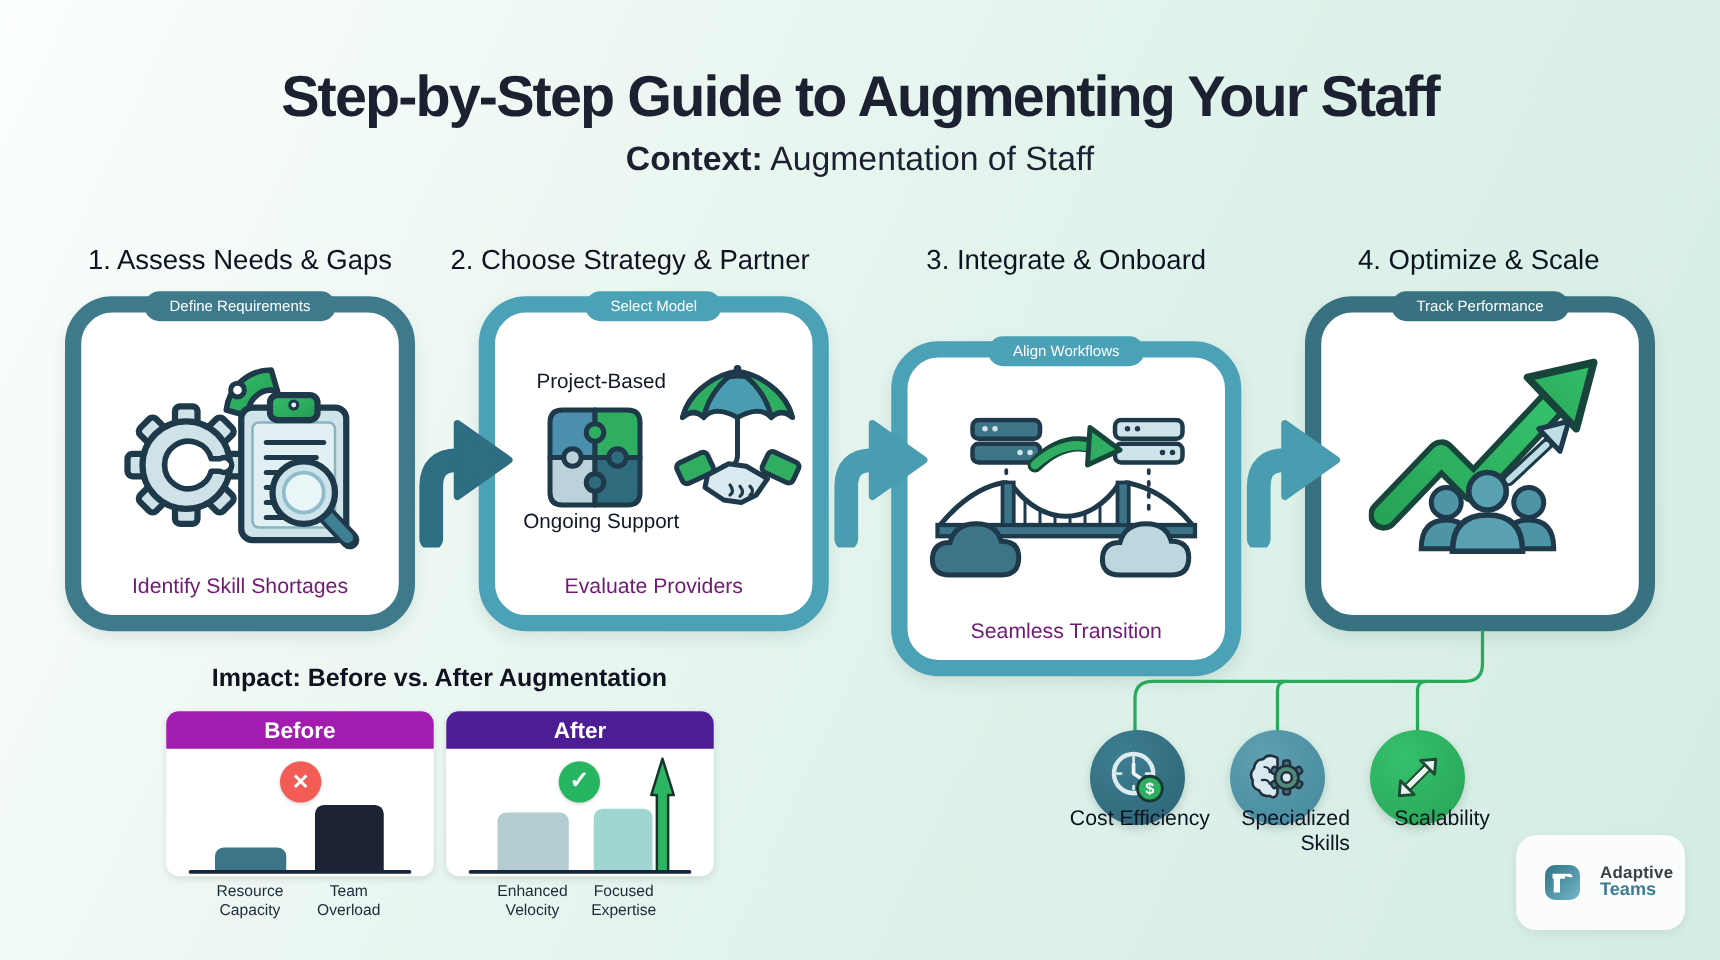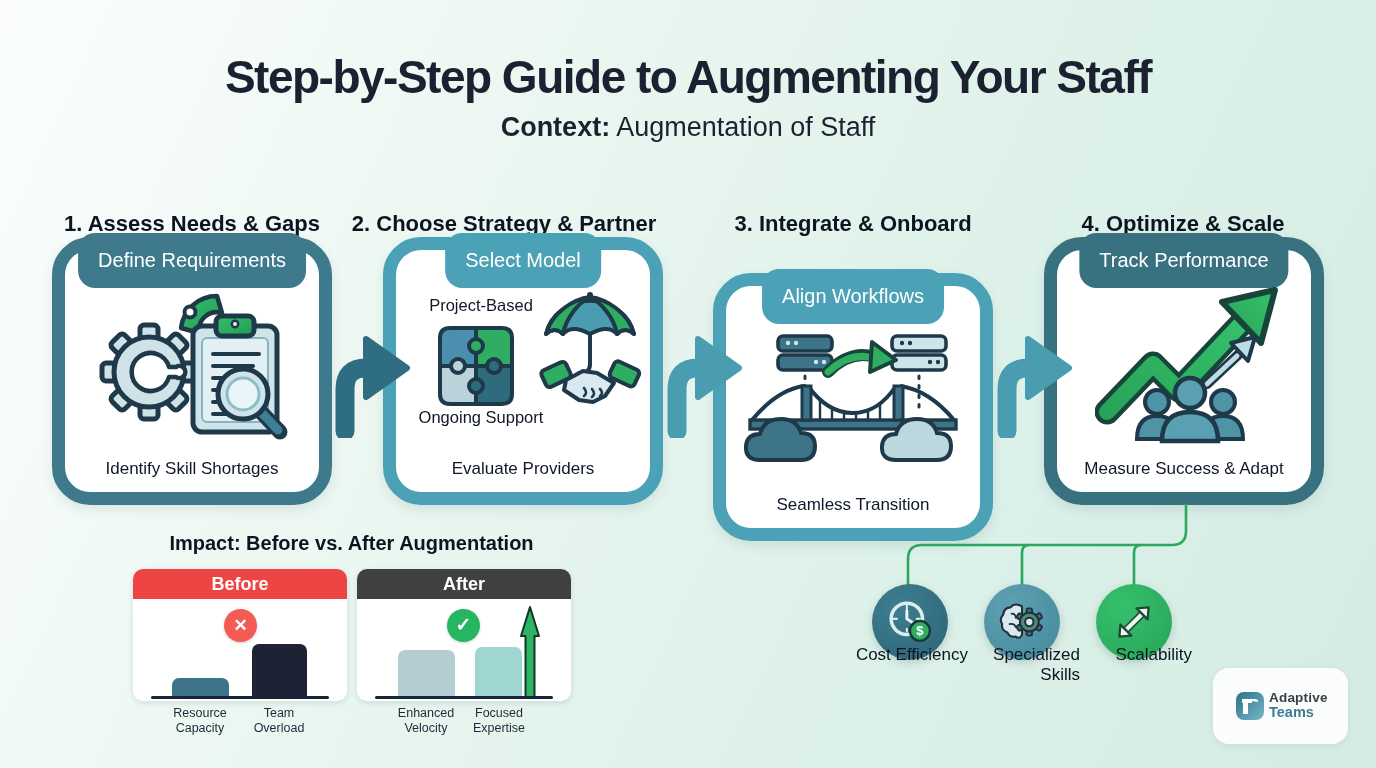--- a/index.html
+++ b/index.html
@@ -5,62 +5,62 @@
   html,body{margin:0;padding:0;background:#e7f4ee;}
   .canvas{position:relative;width:1376px;height:768px;overflow:hidden;
     font-family:"Liberation Sans",sans-serif;
     background:linear-gradient(115deg,#fbfefd 0%,#eef8f3 28%,#def2ea 62%,#d4ece3 100%);}
   .title{position:absolute;top:50px;left:0;width:100%;text-align:center;
     font-size:46px;font-weight:800;color:#1b2130;letter-spacing:-1.5px;}
   .subtitle{position:absolute;top:112px;left:0;width:100%;text-align:center;
     font-size:27px;color:#1b2130;}
   .subtitle b{font-weight:700;}
   .step-heading{position:absolute;top:195px;width:340px;text-align:center;
-    font-size:22px;font-weight:700;color:#0d1321;margin-top:16px;}
+    font-size:22px;font-weight:400;color:#0d1321;}
   .card{position:absolute;top:237px;width:280px;height:268px;background:#fff;
     border-radius:38px;box-sizing:border-box;box-shadow:0 5px 12px rgba(30,60,70,.10);}
   .card.c1{border:13px solid #3e7a8c;}
   .card.c2{border:13px solid #4ba1b5;}
   .card.c3{border:13px solid #4ba1b5;margin-top:36px;}
   .card.c4{border:13px solid #38717f;}
   .badge{position:absolute;top:-17px;left:50%;transform:translateX(-50%);
-    color:#fff;font-size:20px;padding:16px 20px;border-radius:17px;white-space:nowrap;}
+    color:#fff;font-size:12px;padding:5px 20px;border-radius:17px;white-space:nowrap;}
   .c1 .badge{background:#3e7a8c;} .c2 .badge,.c3 .badge{background:#4ba1b5;} .c4 .badge{background:#38717f;}
   .caption{position:absolute;bottom:13px;left:0;width:100%;text-align:center;
-    font-size:17px;color:#0f172a;font-weight:500;}
+    font-size:17px;color:#701a75;font-weight:500;}
   .step2-label{position:absolute;font-size:16.5px;color:#101826;font-weight:500;text-align:center;}
   .flow-arrow{position:absolute;top:326px;}
   .impact-heading{position:absolute;top:532px;left:133px;width:437px;text-align:center;
     font-size:20px;font-weight:700;color:#0d1321;}
   .mini-card{position:absolute;top:569px;width:214px;height:132px;background:#fff;
     border-radius:10px;box-shadow:0 2px 6px rgba(20,40,50,.12);}
   .mini-header{height:30px;border-radius:10px 10px 0 0;color:#fff;text-align:center;
     font-size:18px;font-weight:700;line-height:30px;}
-  .mini-header.before{background:#ef4444;}
-  .mini-header.after{background:#404040;}
+  .mini-header.before{background:#a21caf;}
+  .mini-header.after{background:#4c1d95;}
   .baseline{position:absolute;left:18px;right:18px;bottom:2px;height:3px;background:#16263a;border-radius:2px;}
   .bar{position:absolute;bottom:4px;border-radius:7px 7px 0 0;}
   .status-circle{position:absolute;top:40px;width:33px;height:33px;border-radius:50%;
     color:#fff;text-align:center;font-weight:700;box-shadow:0 1px 3px rgba(0,0,0,.2);}
   .status-circle.x{background:#f25c55;font-size:17px;line-height:33px;}
   .status-circle.check{background:#27b561;font-size:19px;line-height:32px;}
   .bar-label{position:absolute;top:706px;width:84px;text-align:center;
     font-size:12.5px;line-height:1.22;color:#1d2a3a;font-weight:500;}
   .connector{position:absolute;left:0;top:0;pointer-events:none;}
   .benefit-circle{position:absolute;top:584px;width:76px;height:76px;border-radius:50%;
     display:flex;align-items:center;justify-content:center;box-shadow:0 3px 8px rgba(20,50,45,.18);}
   .benefit-circle.b1{background:radial-gradient(circle at 35% 30%,#3d7e90,#2c6476);}
   .benefit-circle.b2{background:radial-gradient(circle at 35% 30%,#5fa0b2,#45889c);}
   .benefit-circle.b3{background:radial-gradient(circle at 35% 30%,#35c06c,#27a457);}
   .benefit-label{position:absolute;top:645px;width:116px;text-align:right;
     font-size:17px;color:#0d1321;font-weight:500;line-height:1.18;}
   .logo-card{position:absolute;left:1213px;top:668px;width:135px;height:76px;
     background:rgba(255,255,255,.88);border-radius:16px;display:flex;align-items:center;
     padding-left:22px;box-sizing:border-box;box-shadow:0 2px 8px rgba(0,0,0,.07);}
-  .logo-text{margin-left:4px;line-height:1.05;}
+  .logo-text{margin-left:15px;line-height:1.05;}
   .logo-l1{font-size:13.5px;font-weight:800;color:#3a3f46;letter-spacing:.2px;}
   .logo-l2{font-size:14.5px;font-weight:800;color:#3e7d91;}
 </style>
 </head>
 <body>
 
 <div class="canvas">
 
   <div class="title">Step-by-Step Guide to Augmenting Your Staff</div>
   <div class="subtitle">
@@ -231,21 +231,20 @@
         <circle cx="62" cy="116" r="12" fill="#4f93a6"></circle>
         <path d="M42,153 q0,-23 20,-23 q20,0 20,23 z" fill="#4f93a6"></path>
         <circle cx="128" cy="116" r="12" fill="#4f93a6"></circle>
         <path d="M108,153 q0,-23 20,-23 q20,0 20,23 z" fill="#4f93a6"></path>
       </g>
       <g stroke="#1e3a4a" stroke-width="4.5">
         <circle cx="95" cy="107" r="15" fill="#58a0b2"></circle>
         <path d="M67,155 q0,-29 28,-29 q28,0 28,29 z" fill="#58a0b2"></path>
       </g>
     </svg>
-    <div class="caption">Measure Success &amp; Adapt</div>
   </div>
 
   <svg class="flow-arrow" style="left:328px" width="84" height="112" viewBox="0 0 84 112">
     <path d="M17,105 V63 Q17,42 38,42 H41" fill="none" stroke="#2e6d82" stroke-width="19" stroke-linecap="round"></path>
     <path d="M38,13 L79,42 L38,71 Z" fill="#2e6d82" stroke="#2e6d82" stroke-width="6" stroke-linejoin="round"></path>
   </svg>
   <svg class="flow-arrow" style="left:660px" width="84" height="112" viewBox="0 0 84 112">
     <path d="M17,105 V63 Q17,42 38,42 H41" fill="none" stroke="#4a9db0" stroke-width="19" stroke-linecap="round"></path>
     <path d="M38,13 L79,42 L38,71 Z" fill="#4a9db0" stroke="#4a9db0" stroke-width="6" stroke-linejoin="round"></path>
   </svg>

